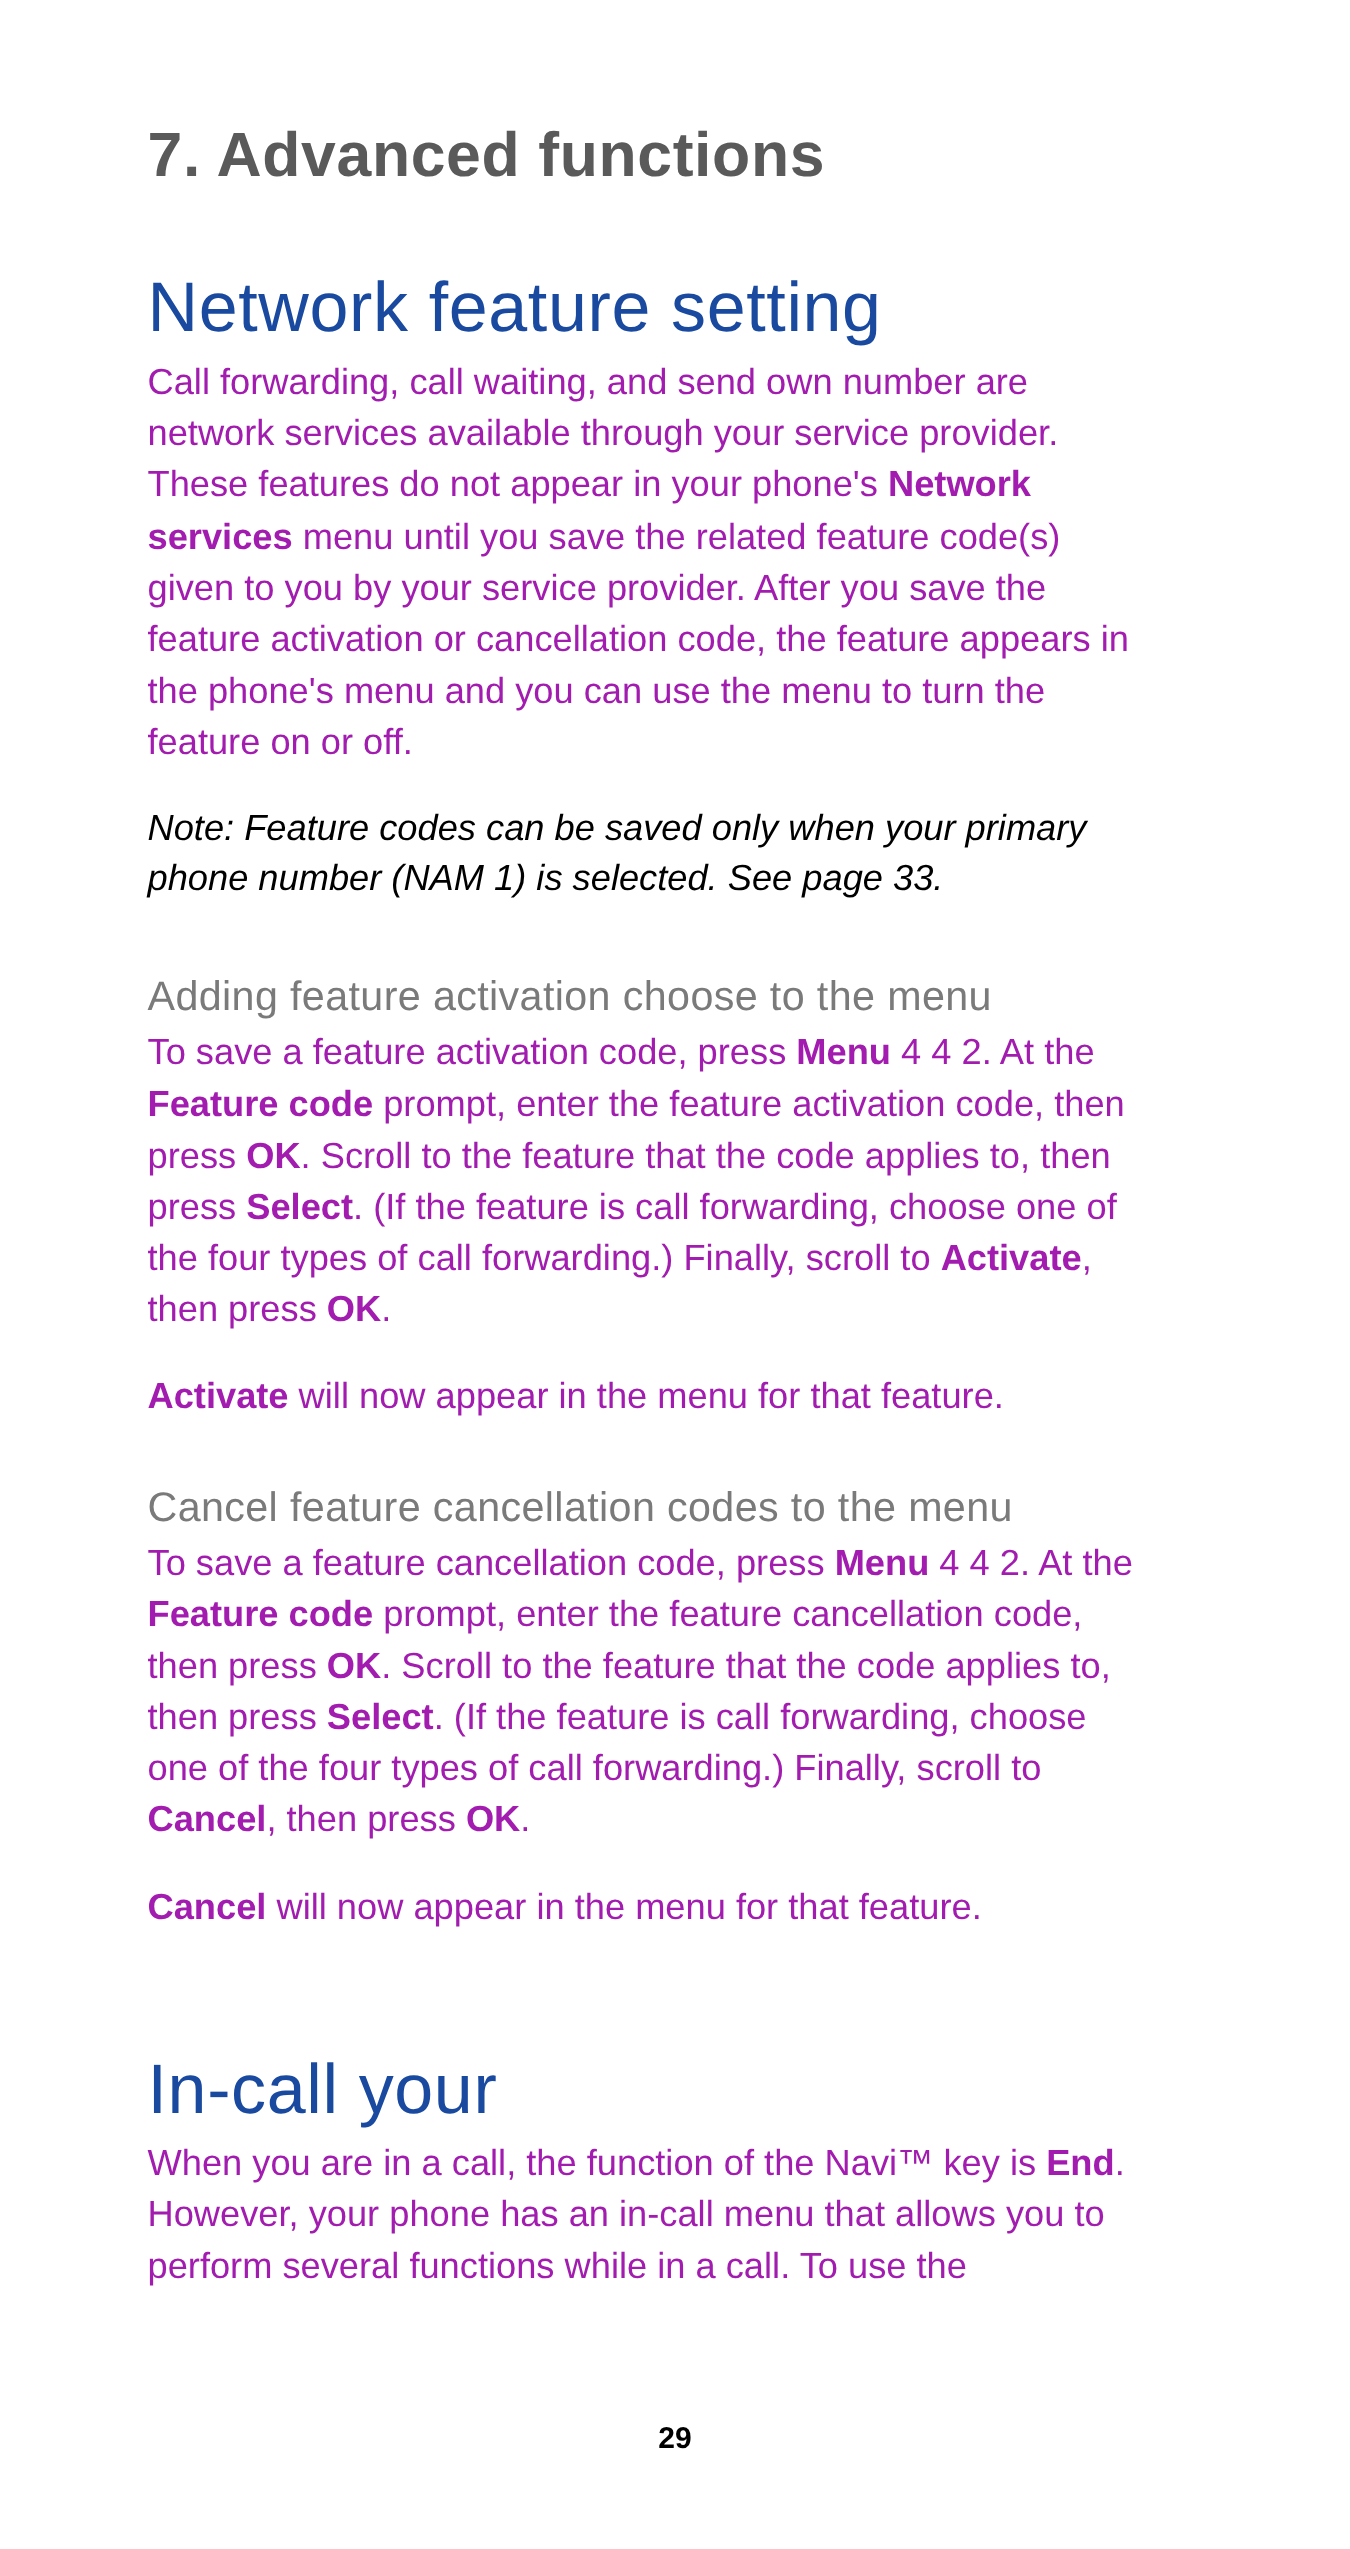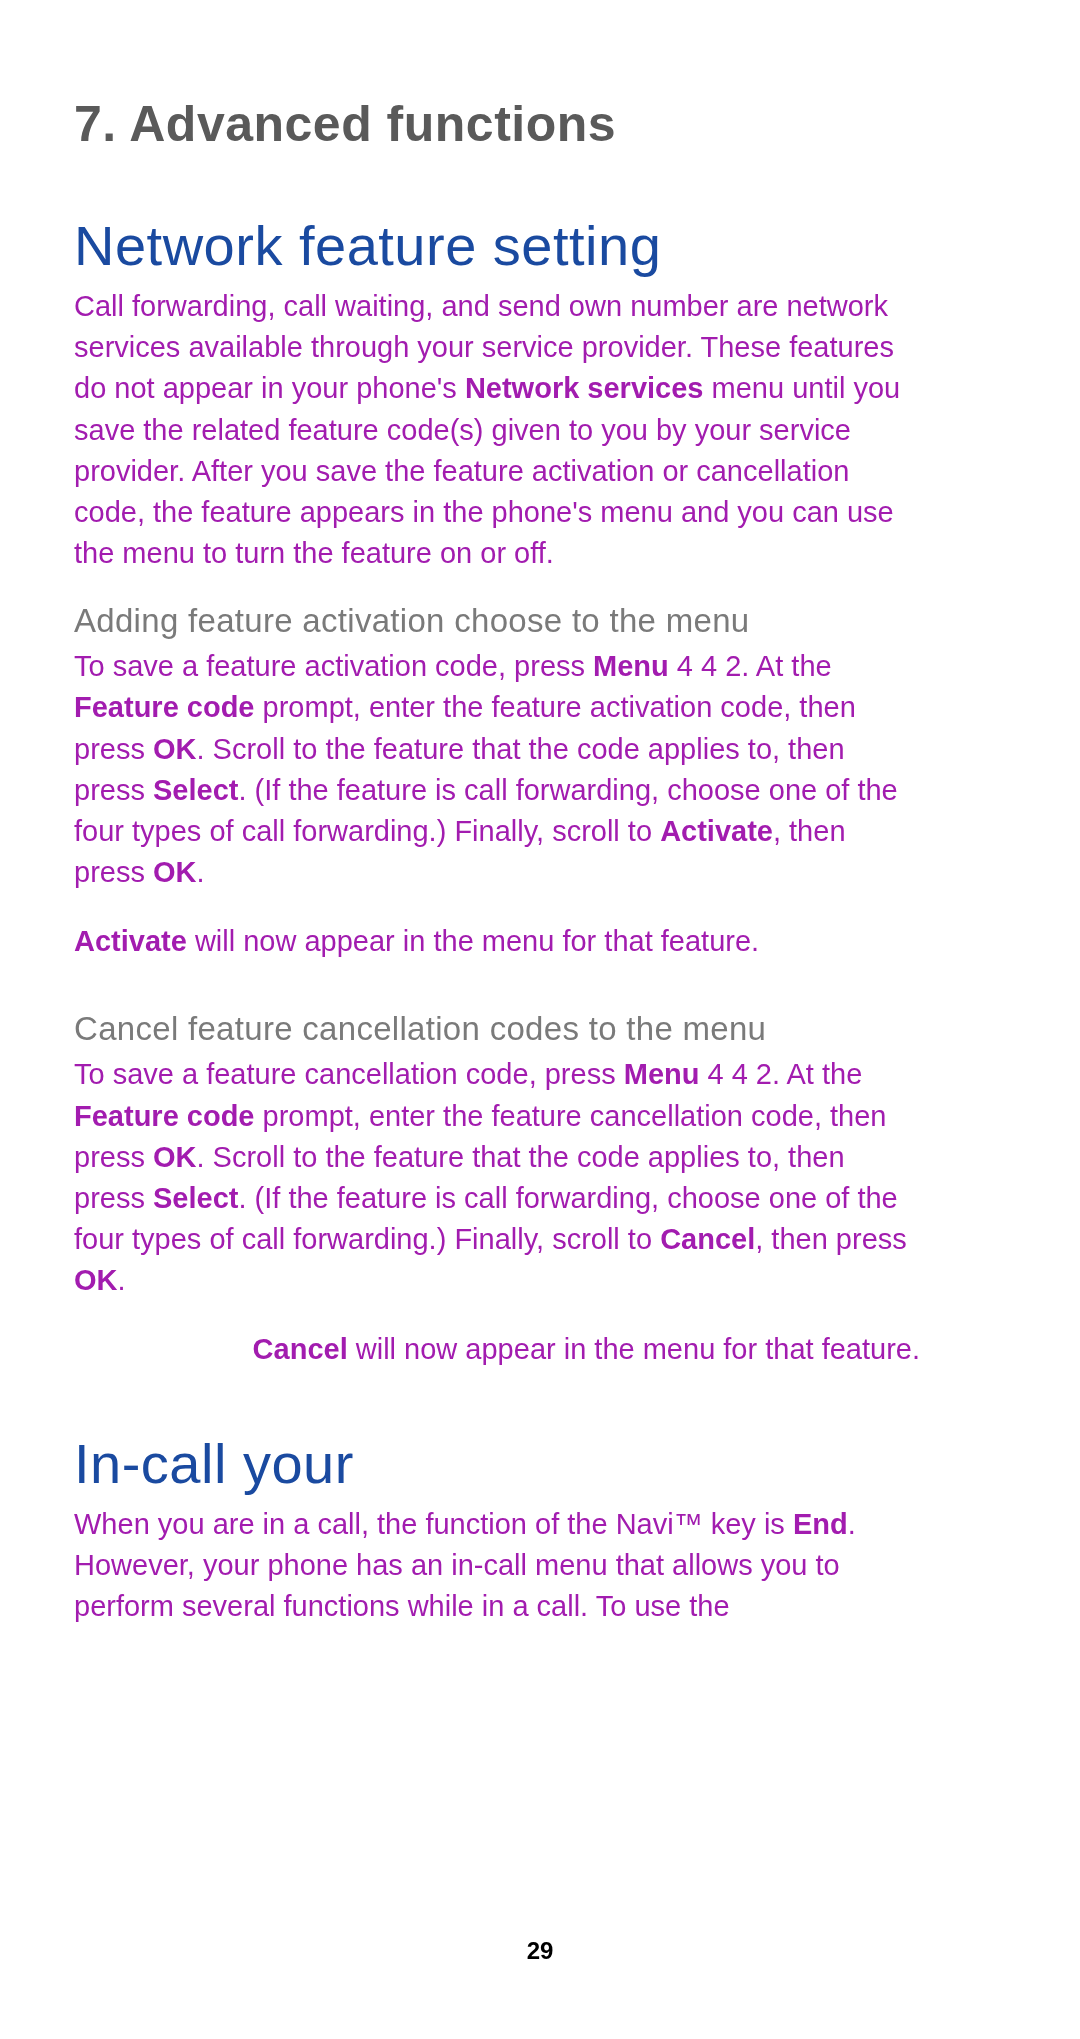--- a/index.html
+++ b/index.html
@@ -5,21 +5,21 @@
   html, body {
     margin: 0;
     padding: 0;
     background: #ffffff;
     width: 1080px;
   }
   .page {
     width: 1080px;
     height: 2039px;
     box-sizing: border-box;
-    padding: 95px 160px 0px 74px;
+    padding: 95px 160px 0px 118px;
     position: relative;
     font-family: "Arial", "Helvetica Neue", Helvetica, sans-serif;
     color: #000000;
   }
   .h1 {
     font-size: 50px;
     font-weight: 700;
     color: #5a5a5a;
     letter-spacing: 0.5px;
     margin: 0 0 60px 0;
@@ -68,34 +68,35 @@
 <div class="page">
 
   <h1 class="h1">7. Advanced functions</h1>
 
   <h2 class="h2">Network feature setting</h2>
 
   <p class="body">
     <span>Call forwarding, call waiting, and send own number are network services available through your service provider. These features do not appear in your phone's </span><span class="bold">Network services</span><span> menu until you save the related feature code(s) given to you by your service provider. After you save the feature activation or cancellation code, the feature appears in the phone's menu and you can use the menu to turn the feature on or off.</span>
   </p>
 
+  <p class="note">Note:  Feature codes can be saved only when your primary phone number (NAM 1) is selected. See page 33.</p>
 
   <h3 class="sub">Adding feature activation choose to the menu</h3>
   <p class="body">
     <span>To save a feature activation code, press </span><span class="bold">Menu</span><span> 4 4 2. At the </span><span class="bold">Feature code</span><span> prompt, enter the feature activation code, then press </span><span class="bold">OK</span><span>. Scroll to the feature that the code applies to, then press </span><span class="bold">Select</span><span>. (If the feature is call forwarding, choose one of the four types of call forwarding.) Finally, scroll to </span><span class="bold">Activate</span><span>, then press </span><span class="bold">OK</span><span>.</span>
   </p>
   <p class="body" style="margin-bottom:48px;">
     <span class="bold">Activate</span><span> will now appear in the menu for that feature.</span>
   </p>
 
   <h3 class="sub">Cancel feature cancellation codes to the menu</h3>
   <p class="body">
     <span>To save a feature cancellation code, press </span><span class="bold">Menu</span><span> 4 4 2. At the </span><span class="bold">Feature code</span><span> prompt, enter the feature cancellation code, then press </span><span class="bold">OK</span><span>. Scroll to the feature that the code applies to, then press </span><span class="bold">Select</span><span>. (If the feature is call forwarding, choose one of the four types of call forwarding.) Finally, scroll to </span><span class="bold">Cancel</span><span>, then press </span><span class="bold">OK</span><span>.</span>
   </p>
-  <p class="body" style="margin-bottom:60px;text-align:right;">
+  <p class="body" style="margin-bottom:91px;">
     <span class="bold">Cancel</span><span> will now appear in the menu for that feature.</span>
   </p>
 
   <h2 class="h2">In-call your</h2>
   <p class="body">
     <span>When you are in a call, the  function of the Navi™ key  is </span><span class="bold">End</span><span>. However, your phone has an in-call menu that allows you to perform several functions while in a call. To use the</span>
   </p>
 
   <div class="page-number">29</div>
 </div>

